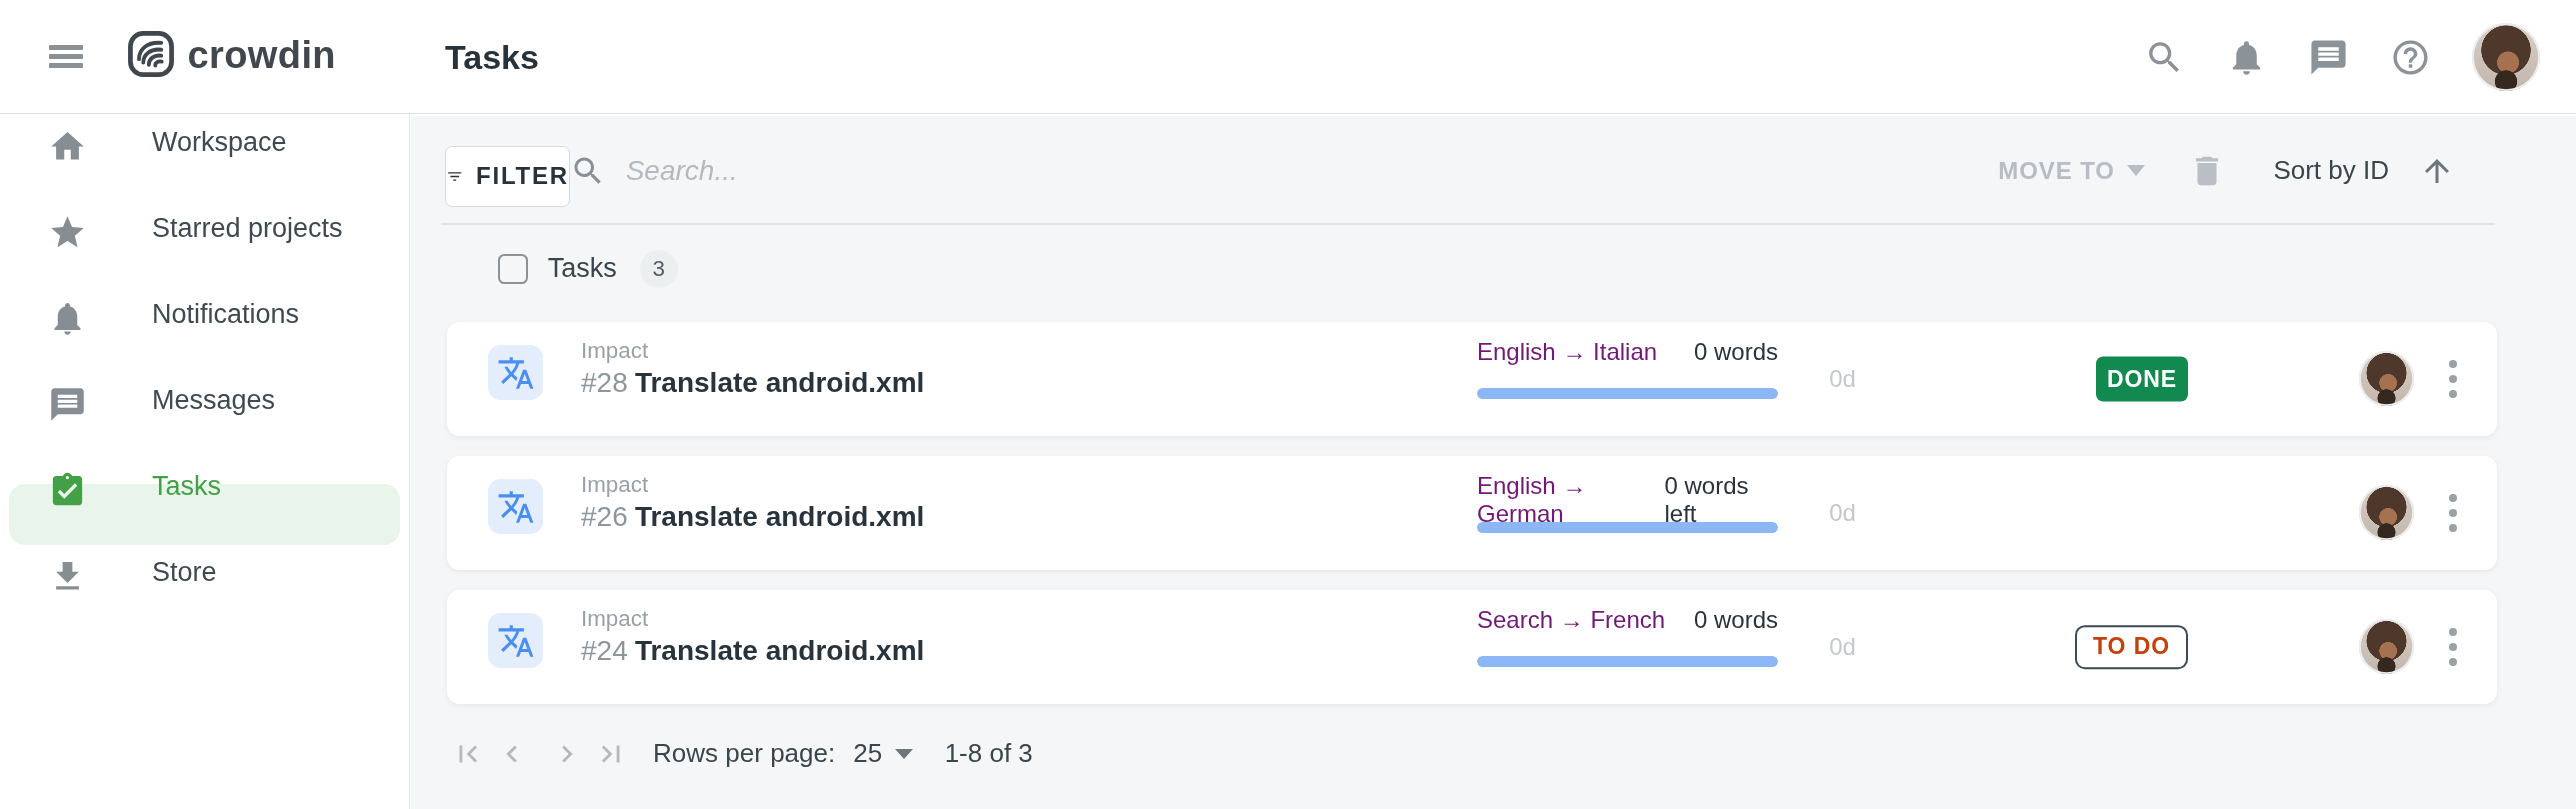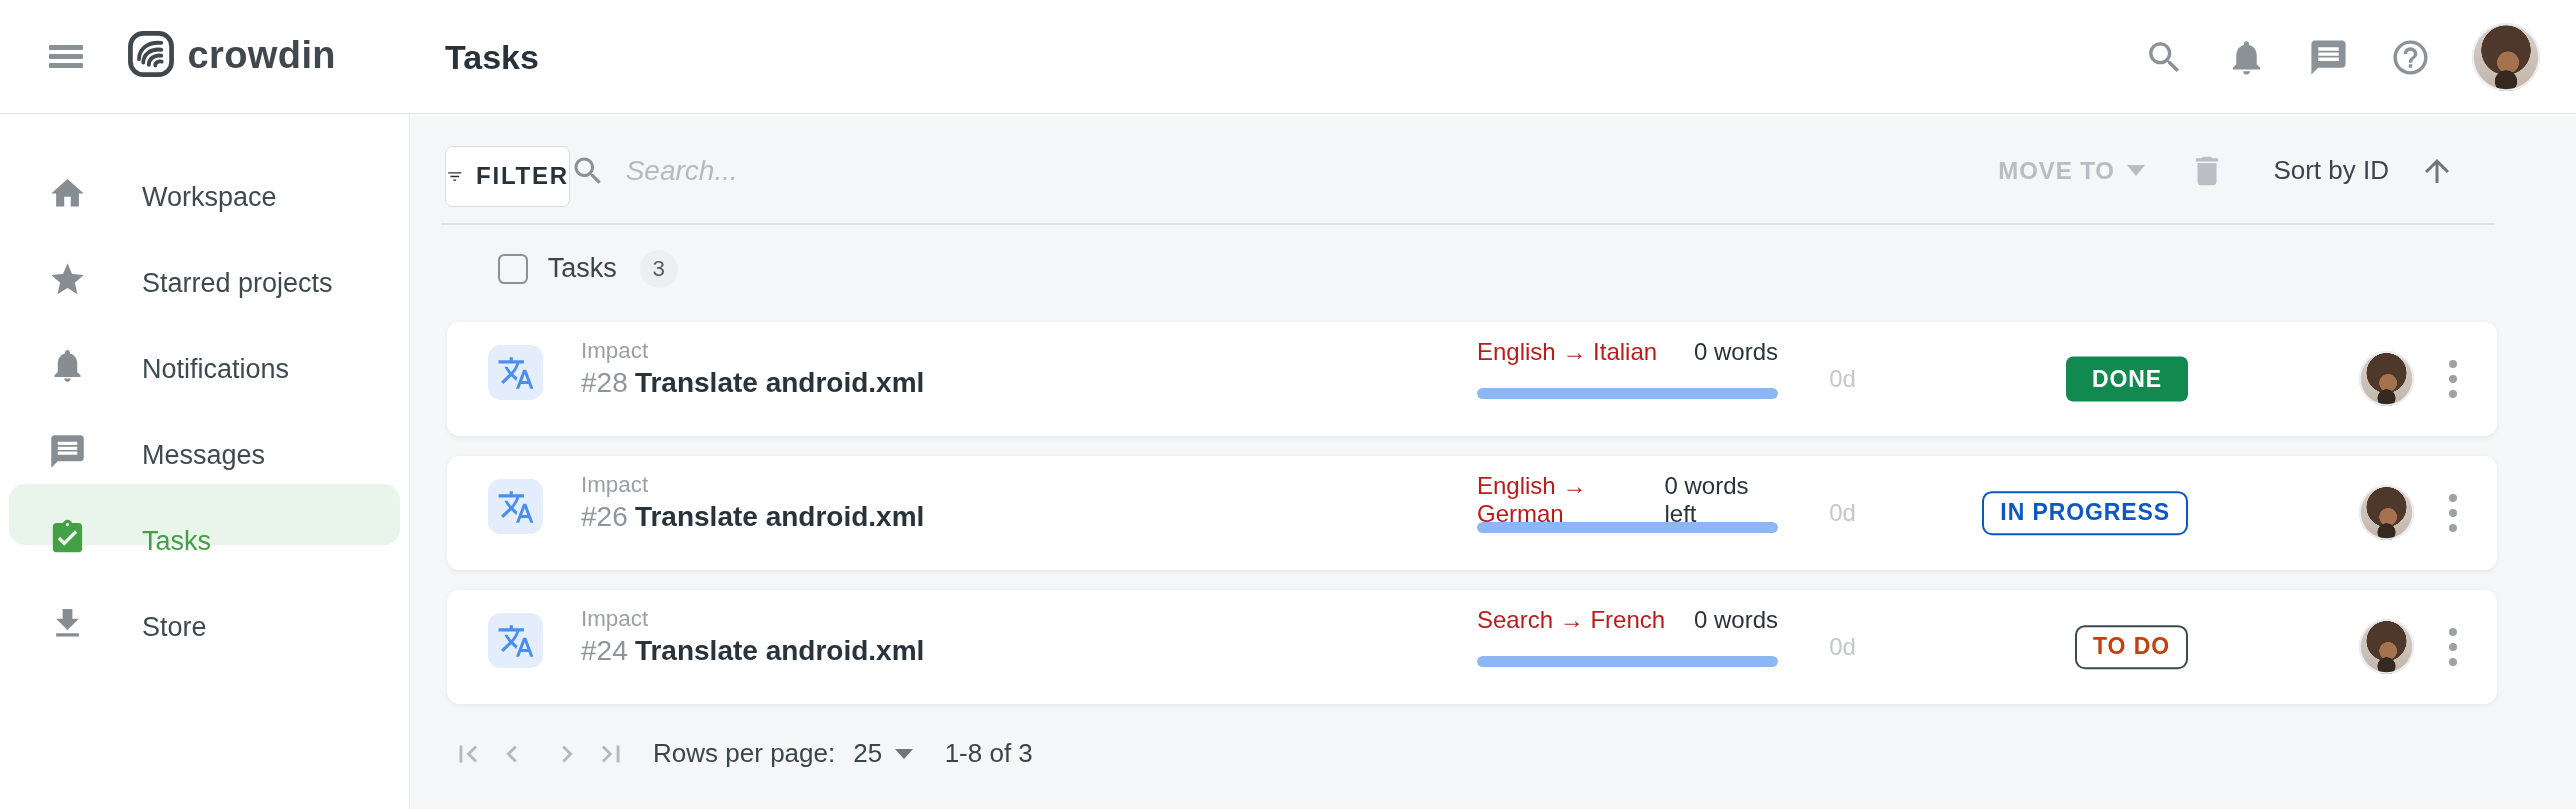--- a/index.html
+++ b/index.html
@@ -20,21 +20,21 @@
     background:
       radial-gradient(circle at 50% 86%, #35281f 0 16%, transparent 17%),
       radial-gradient(circle at 53% 58%, #a5714f 0 20%, transparent 21%),
       radial-gradient(circle at 50% 40%, #4e372b 0 46%, transparent 47%),
       linear-gradient(#d9cfc7, #c2b6ac);
     box-shadow: inset 0 0 0 1.8px #eceff1; }
   .avatar-top { width:68px; height:68px; margin-right:36px; }
 
   
   .sidebar { position:absolute; left:0; top:114px; width:410px; height:695px; background:#ffffff; border-right:1.8px solid #e4e6e7; padding-top:13.4px; }
-  .side-item { position:relative; height:86px; display:flex; align-items:flex-end; cursor:pointer; }
+  .side-item { position:relative; height:86px; display:flex; align-items:flex-start; cursor:pointer;gap:10px; }
   .side-item .pill { position:absolute; left:9px; right:9px; top:12.5px; bottom:12.5px; border-radius:16px; background:transparent; }
   .side-item.active .pill { background:#e9f4ea; }
   .side-icon { position:relative; width:39px; height:39px; margin-left:48px; z-index:1; }
   .side-icon svg { width:39px; height:39px; fill:#868e93; }
   .side-item.active .side-icon svg { fill:#43a047; }
   .side-label { position:relative; margin-left:55px; font-size:27px; font-weight:500; color:#3f4a50; z-index:1; }
   .side-item.active .side-label { color:#43a047; }
 
   
   .main { position:absolute; left:411px; top:116px; width:2165px; height:693px; background:#f5f6f7; }
@@ -68,27 +68,27 @@
   
   .card { position:absolute; left:36px; width:2050px; height:114px; background:#ffffff; border-radius:12.5px; box-shadow:0 1.8px 5.4px rgba(40,50,60,0.07); cursor:pointer; }
   .card.r0 { top:206px; } .card.r1 { top:340px; } .card.r2 { top:474px; }
   .task-icon { position:absolute; left:41px; top:23px; width:55px; height:55px; border-radius:12.5px; background:#e4edfc; display:flex; align-items:center; justify-content:center; }
   .task-icon svg { width:38px; height:38px; fill:#4a8ef0; }
   .proj-label { position:absolute; left:134px; top:16px; font-size:22.4px; color:#99a1a7; }
   .title-line { position:absolute; left:134px; top:45px; font-size:28px; }
   .task-id { color:#8d969c; font-weight:400; margin-right:7.2px; }
   .task-title { color:#29333b; font-weight:700; }
   .lang-row { position:absolute; left:1030px; top:16px; width:301px; display:flex; justify-content:space-between; align-items:baseline; }
-  .lang-pair { font-size:24px; color:#b91c1c; }
+  .lang-pair { font-size:24px; color:#701a75; }
   .words { font-size:24px; color:#29333b; }
   .progress-track { position:absolute; left:1030px; top:66px; width:301px; height:10.7px; border-radius:5.4px; background:#edf1f5; overflow:hidden; }
   .progress-fill { height:10.7px; border-radius:5.4px; background:#8cb7f4; }
   .due { position:absolute; left:1342px; top:0; width:107px; height:114px; display:flex; align-items:center; justify-content:center; font-size:24px; color:#c3c8cc; }
   .status-badge { position:absolute; right:309px; top:50%; transform:translateY(-50%); font-size:23px; font-weight:700; letter-spacing:0.9px; white-space:nowrap; }
-  .status-done { background:#11894f; color:#ffffff; border-radius:7.2px; padding:9px 26px; }
+  .status-done { background:#11894f; color:#ffffff; border-radius:7.2px; padding:9px 11px; }
   .status-inprogress { background:#ffffff; color:#0d57c2; border:2.7px solid #0d57c2; border-radius:9.8px; padding:6.3px 16px; }
   .status-todo { background:#ffffff; color:#c2410c; border:2.7px solid #3d4a52; border-radius:9.8px; padding:6.3px 16px; }
   .avatar-row { position:absolute; left:1912px; top:29px; width:55px; height:55px; }
   .kebab { position:absolute; left:1989px; top:0; width:34px; height:114px; display:flex; flex-direction:column; align-items:center; justify-content:center; cursor:pointer; }
   .kebab i { width:8px; height:8px; border-radius:50%; background:#9aa1a7; margin:3.6px 0; }
 
   
   .pagination { position:absolute; left:40px; top:608px; height:59px; display:flex; align-items:center; }
   .pg-btn { width:34px; height:34px; cursor:pointer; }
   .pg-btn svg { width:34px; height:34px; fill:#b3b9bd; }
@@ -283,21 +283,20 @@
         <span class="task-id">#26</span><span class="task-title">Translate android.xml</span>
       </div>
       <div class="lang-row">
         <span class="lang-pair">English → German</span>
         <span class="words">0 words left</span>
       </div>
       <div class="progress-track">
         <div class="progress-fill" style="width: 100%;"></div>
       </div>
       <div class="due">0d</div>
-      <span class="status-badge status-inprogress">IN PROGRESS</span>
       <span class="avatar avatar-row"></span>
       <span class="kebab">
           <i></i>
           <i></i>
           <i></i>
         </span>
     </div>
 
     <div class="card r2">
       <span class="task-icon">

